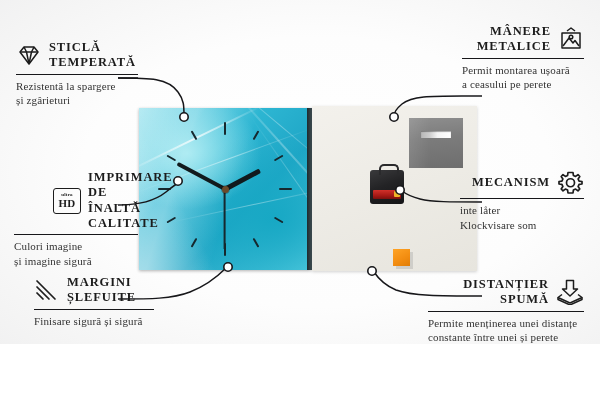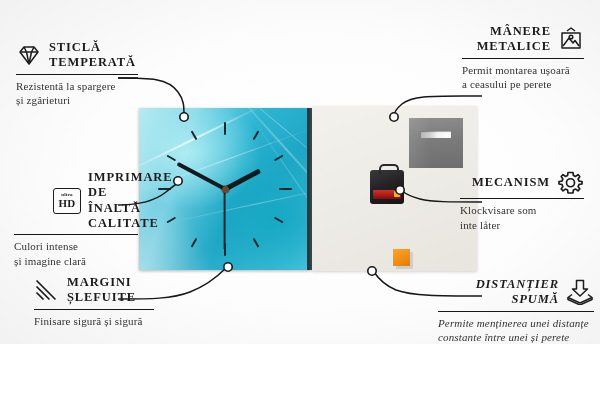--- a/index.html
+++ b/index.html
@@ -246,22 +246,22 @@
         <span class="u">ultra</span>
         <span class="h">HD</span>
       </div>
       <div class="title">
         <div>IMPRIMARE DE</div>
         <div>ÎNALTĂ CALITATE</div>
       </div>
     </div>
     <div class="rule"></div>
     <div class="desc">
-      <div>Culori intense</div>
-      <div>și imagine clară</div>
+      <div>Culori imagine</div>
+      <div>și imagine sigură</div>
     </div>
   </div>
 
   <div class="callout left" id="co-edges" style="left:34px;top:275px;width:120px;">
     <div class="head">
       <svg class="icon" width="26" height="24" viewBox="0 0 26 24">
         <g stroke="#1c1c1c" stroke-width="1.7" stroke-linecap="round">
           <line x1="3" y1="3" x2="21" y2="21"></line>
           <line x1="3" y1="9" x2="15" y2="21"></line>
           <line x1="3" y1="15" x2="9" y2="21"></line>
@@ -311,26 +311,26 @@
                    L22.1,11.1 L25,11.5 L25,14 L22.1,14.4 L21.1,16.6 L22.8,19 L21,20.8
                    L18.6,19.1 L16.4,20.1 L16,23 L13.5,23 L11,23 L10.6,20.1 L8.4,19.1
                    L6,20.8 L4.2,19 L5.9,16.6 L4.9,14.4 L2,14 L2,11.5 L4.9,11.1 L5.9,8.9
                    L4.2,6.5 L6,4.7 L8.4,6.4 L10.6,5.4 L11,2.5 Z"></path>
           <circle cx="13.5" cy="12.75" r="4"></circle>
         </g>
       </svg>
     </div>
     <div class="rule"></div>
     <div class="desc">
+      <div>inte låter</div>
       <div>Klockvisare som</div>
-      <div>inte låter</div>
-    </div>
-  </div>
-
-  <div class="callout right" id="co-spacer" style="left:438px;top:277px;width:156px;font-style:italic;">
+    </div>
+  </div>
+
+  <div class="callout right" id="co-spacer" style="left:428px;top:277px;width:156px;">
     <div class="head">
       <div class="title">
         <div>DISTANȚIER</div>
         <div>SPUMĂ</div>
       </div>
       <svg class="icon" width="28" height="26" viewBox="0 0 28 26">
         <g fill="none" stroke="#1c1c1c" stroke-width="1.5" stroke-linejoin="round">
           <path d="M10.5,1.5 L17.5,1.5 L17.5,10 L21.5,10 L14,17 L6.5,10 L10.5,10 Z"></path>
           <path d="M6,15.5 L2,18.5 L14,24 L26,18.5 L22,15.5"></path>
           <path d="M2,18.5 L2,20.5 L14,26 L26,20.5 L26,18.5"></path>

